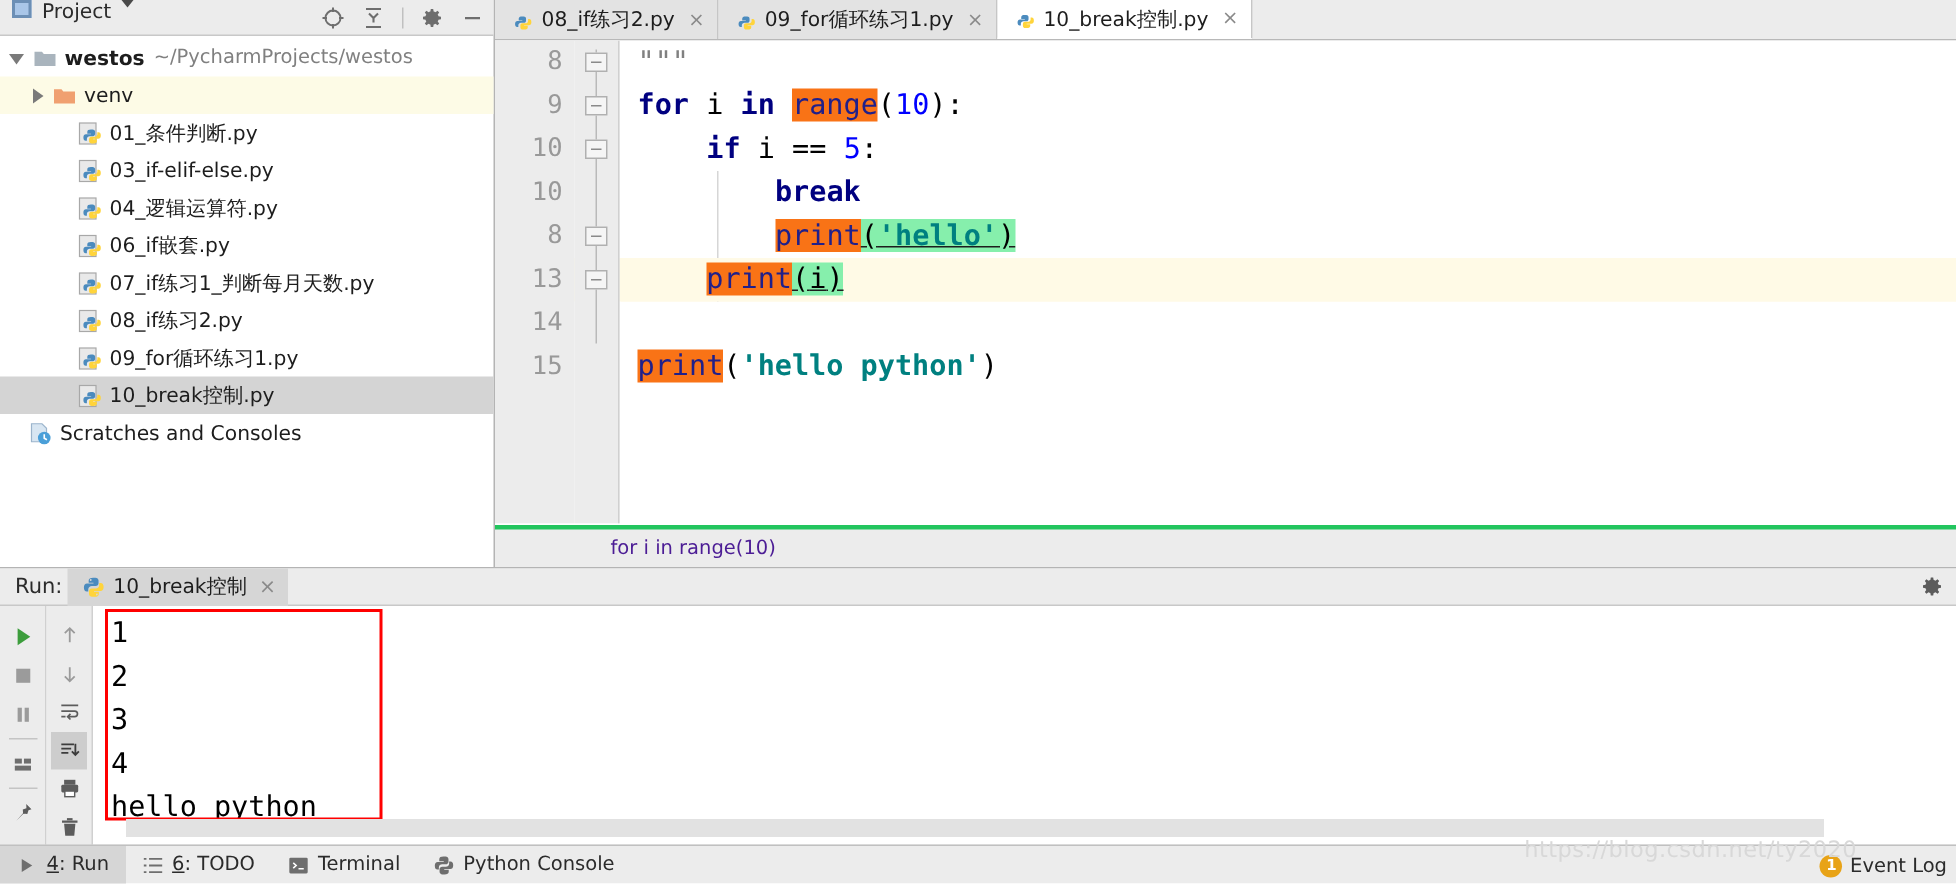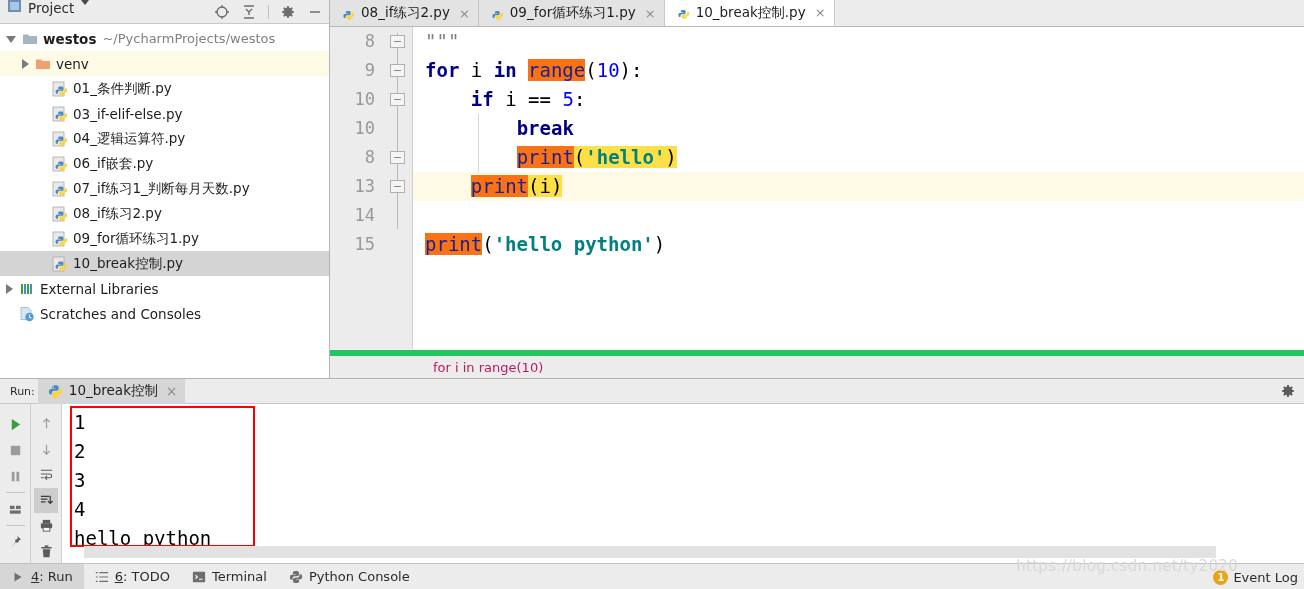--- a/index.html
+++ b/index.html
@@ -121,49 +121,49 @@
   .cline {
     height: 29px; line-height: 29px; white-space: pre; padding-left: 11px;
   }
   .cline.current { background: #fffae6; }
   .kw { color: #000080; font-weight: bold; }
   .num { color: #0000ff; }
   .str { color: #008080; font-weight: bold; }
   .fn  { color: #20208a; background: #f97316; }
   .plain { color: #000000; }
   .cmt { color: #808080; }
-  .hl-search { background: #fde047; }
+  .hl-search { background: #86efac; text-decoration: underline; }
   .indent-guide {
     position: absolute; left: 148px; top: 87px; width: 1px; height: 87px;
     background: #d6d6d6;
   }
   .current-line-right {
     position: absolute; left: 0; right: 0; height: 29px; background: #fffae6;
   }
   .breadcrumbs {
     position: absolute; left: 0; bottom: 0; right: 0; height: 28px;
-    background: #ececec; border-top: 6px solid #22c55e;
-    display: flex; align-items: center; padding-left: 103px;
-    font-size: 13px; color: #be185d;
+    background: #ececec; border-top: 3px solid #22c55e;
+    display: flex; align-items: center; padding-left: 77px;
+    font-size: 13px; color: #4c1d95;
   }
   .editor-marker-bar {
     position: absolute; right: 0; top: 0; width: 12px; height: 100%;
     background: transparent;
   }
 
   
   .run-panel {
     position: absolute; left: 0; top: 378px; right: 0; height: 185px;
     background: #ffffff; border-top: 1px solid #b4b4b4;
   }
   .run-header {
     height: 25px; background: #ececec; display: flex; align-items: center;
     border-bottom: 1px solid #c8c8c8; position: relative;
   }
-  .run-label { margin-left: 10px; font-size: 11px; color: #2b2b2b; }
+  .run-label { margin-left: 10px; font-size: 14px; color: #2b2b2b; }
   .run-tab {
     margin-left: 3px; height: 25px; display: flex; align-items: center;
     padding: 0 8px 0 10px; background: #d6d6d6; font-size: 13.5px;
   }
   .run-tab .pyico { width: 15px; height: 15px; margin-right: 6px; }
   .run-tab .xclose { margin-left: 8px; color: #8a8a8a; }
   .run-gear { position: absolute; right: 8px; top: 4px; }
 
   .run-body { position: relative; height: 160px; display: flex; }
   .run-toolbar-l, .run-toolbar-r {
@@ -348,32 +348,20 @@
         </div>
         <div class="tree-row lvl3 sel-grey">
           <span style="display: flex;">
             <svg class="ico" viewBox="0 0 16 16">
               <rect x="1" y="1" width="11" height="14" fill="#e9e9e9" stroke="#a8a8a8" stroke-width="0.8"></rect>
               <path d="M8.6 5.4c-1.5 0-2.4.45-2.4 1.5v1.2h2.55v.38H5.3c-1 0-1.7.67-1.7 2.17s.6 2.17 1.5 2.17h.83v-1.27c0-.98.9-1.73 1.88-1.73h2.1c.83 0 1.5-.68 1.5-1.5V6.9c0-.83-.75-1.5-1.65-1.5z" fill="#4b8bbe"></path>
               <path d="M10.2 14.6c1.5 0 2.4-.45 2.4-1.5v-1.2h-2.55v-.38h3.45c1 0 1.7-.67 1.7-2.17s-.6-2.17-1.5-2.17h-.83v1.27c0 .98-.9 1.73-1.88 1.73h-2.1c-.83 0-1.5.68-1.5 1.5v1.42c0 .83.75 1.5 1.65 1.5z" fill="#ffd43b"></path>
             </svg>
           </span>
           <span>10_break控制.py</span>
-        </div>
-        <div class="tree-row lvl1">
-          <span class="arrow"></span>
-          <span style="display: flex;">
-            <svg class="ico" viewBox="0 0 16 16">
-              <rect x="2" y="3" width="2" height="10" fill="#3c9d3c"></rect>
-              <rect x="5" y="3" width="2" height="10" fill="#4b8bbe"></rect>
-              <rect x="8" y="3" width="2" height="10" fill="#3c9d3c"></rect>
-              <rect x="11" y="3" width="2" height="10" fill="#4b8bbe"></rect>
-            </svg>
-          </span>
-          <span>External Libraries</span>
         </div>
         <div class="tree-row lvl1">
           <span class="arrow blank"></span>
           <span style="display: flex;">
             <svg class="ico" viewBox="0 0 16 16">
               <path d="M2 1.5h7l3 3v9H2z" fill="#d8e6f2" stroke="#9bb4cc" stroke-width="0.8"></path>
               <circle cx="10.5" cy="11" r="4.2" fill="#4a9fd8"></circle>
               <path d="M10.5 8.5v2.7l1.8 1" stroke="#fff" stroke-width="1.1" fill="none"></path>
             </svg>
           </span>

